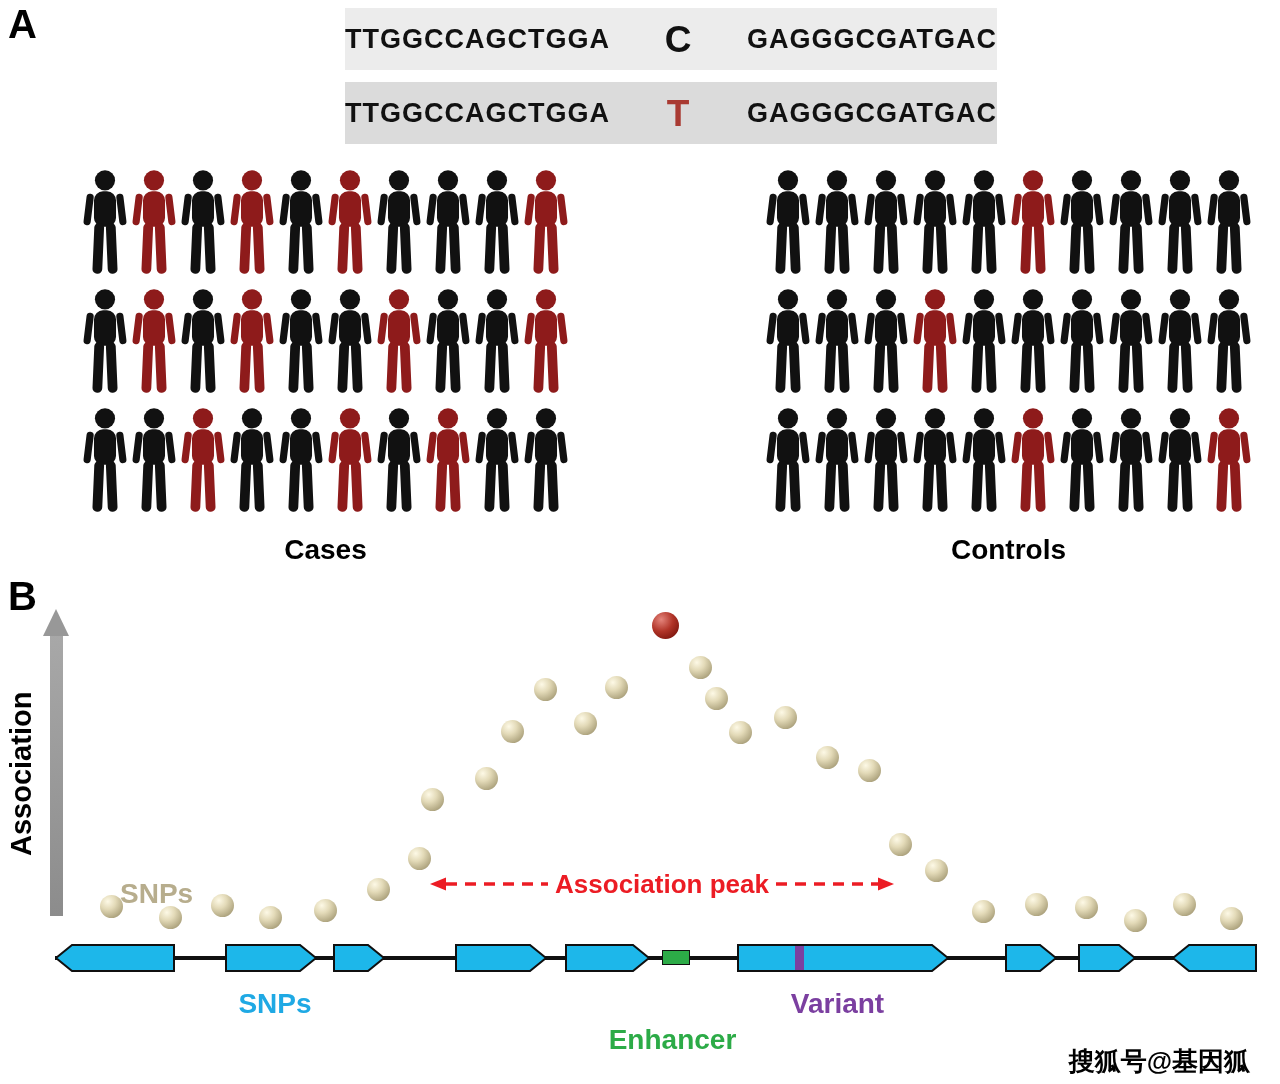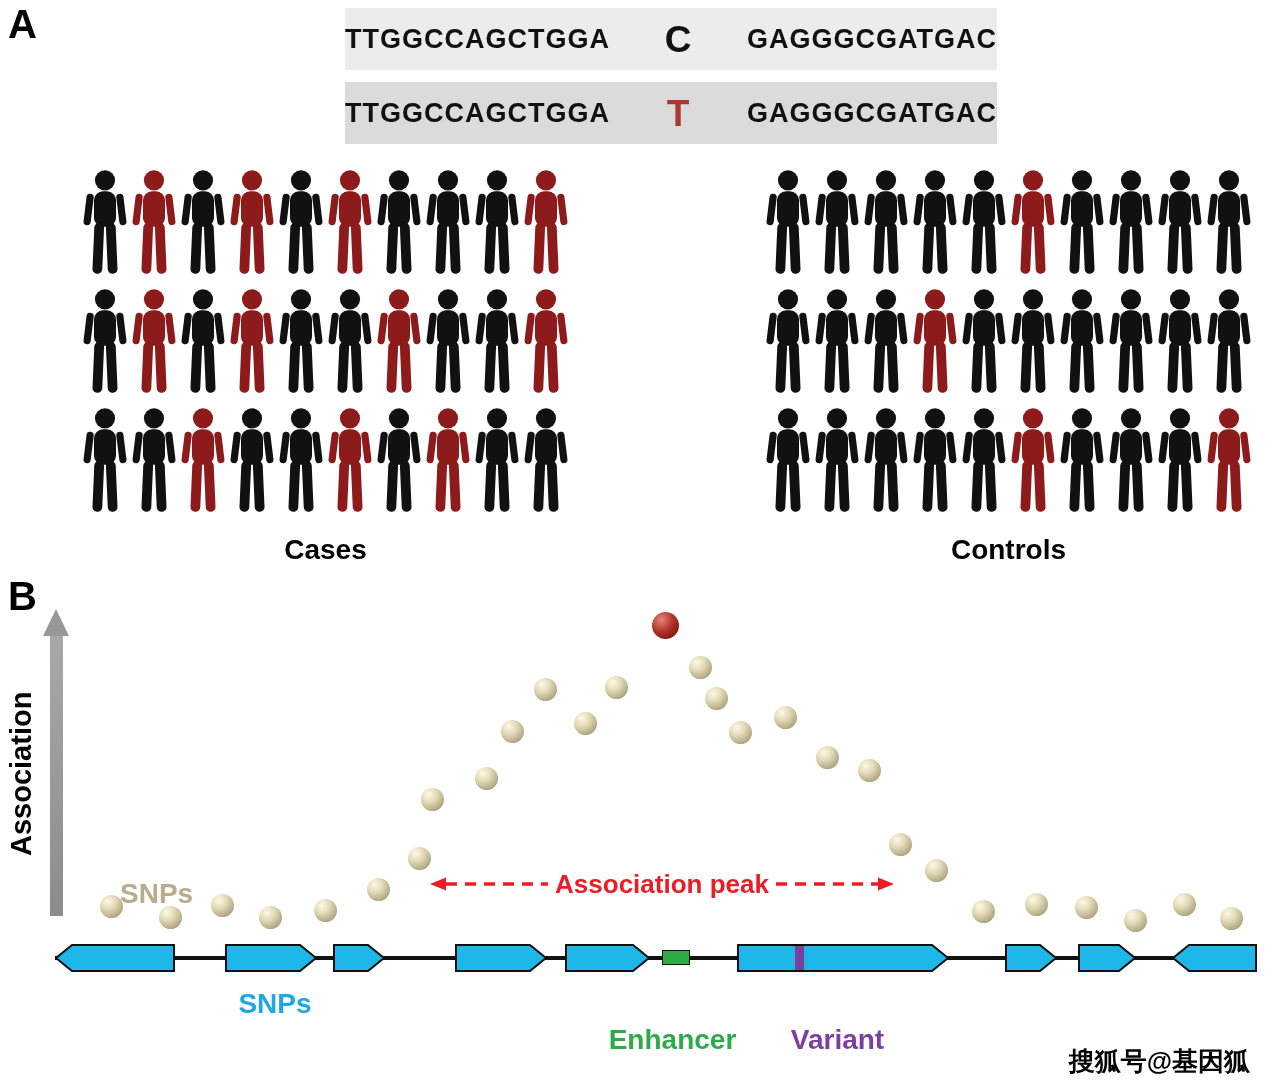--- a/index.html
+++ b/index.html
@@ -57,21 +57,21 @@
   .dash-arrow{flex:0 0 auto;}
 
   
   #chrom-line{position:absolute;left:55px;top:956px;width:1200px;height:4px;background:#111;}
   #track{position:absolute;left:0;top:0;width:1280px;height:1084px;pointer-events:none;}
   .track-el{position:absolute;}
 
   .track-label{position:absolute;font-size:28px;font-weight:bold;text-align:center;}
   #genes-label{left:185px;top:988px;width:180px;color:var(--gene-label,#1fa9e4);}
   #enhancer-label{left:590px;top:1024px;width:165px;color:var(--enhancer,#2cab47);}
-  #variant-label{left:775px;top:988px;width:125px;color:var(--variant,#6f3b98);margin-top:36px;}
+  #variant-label{left:775px;top:988px;width:125px;color:var(--variant,#6f3b98);}
 
   #watermark{position:absolute;right:30px;top:1044px;font-size:26px;font-weight:bold;color:#000;}
 </style>
 </head>
 <body>
 
 <div id="canvas">
 
   <div class="panel-label" id="labelA">A</div>
 

